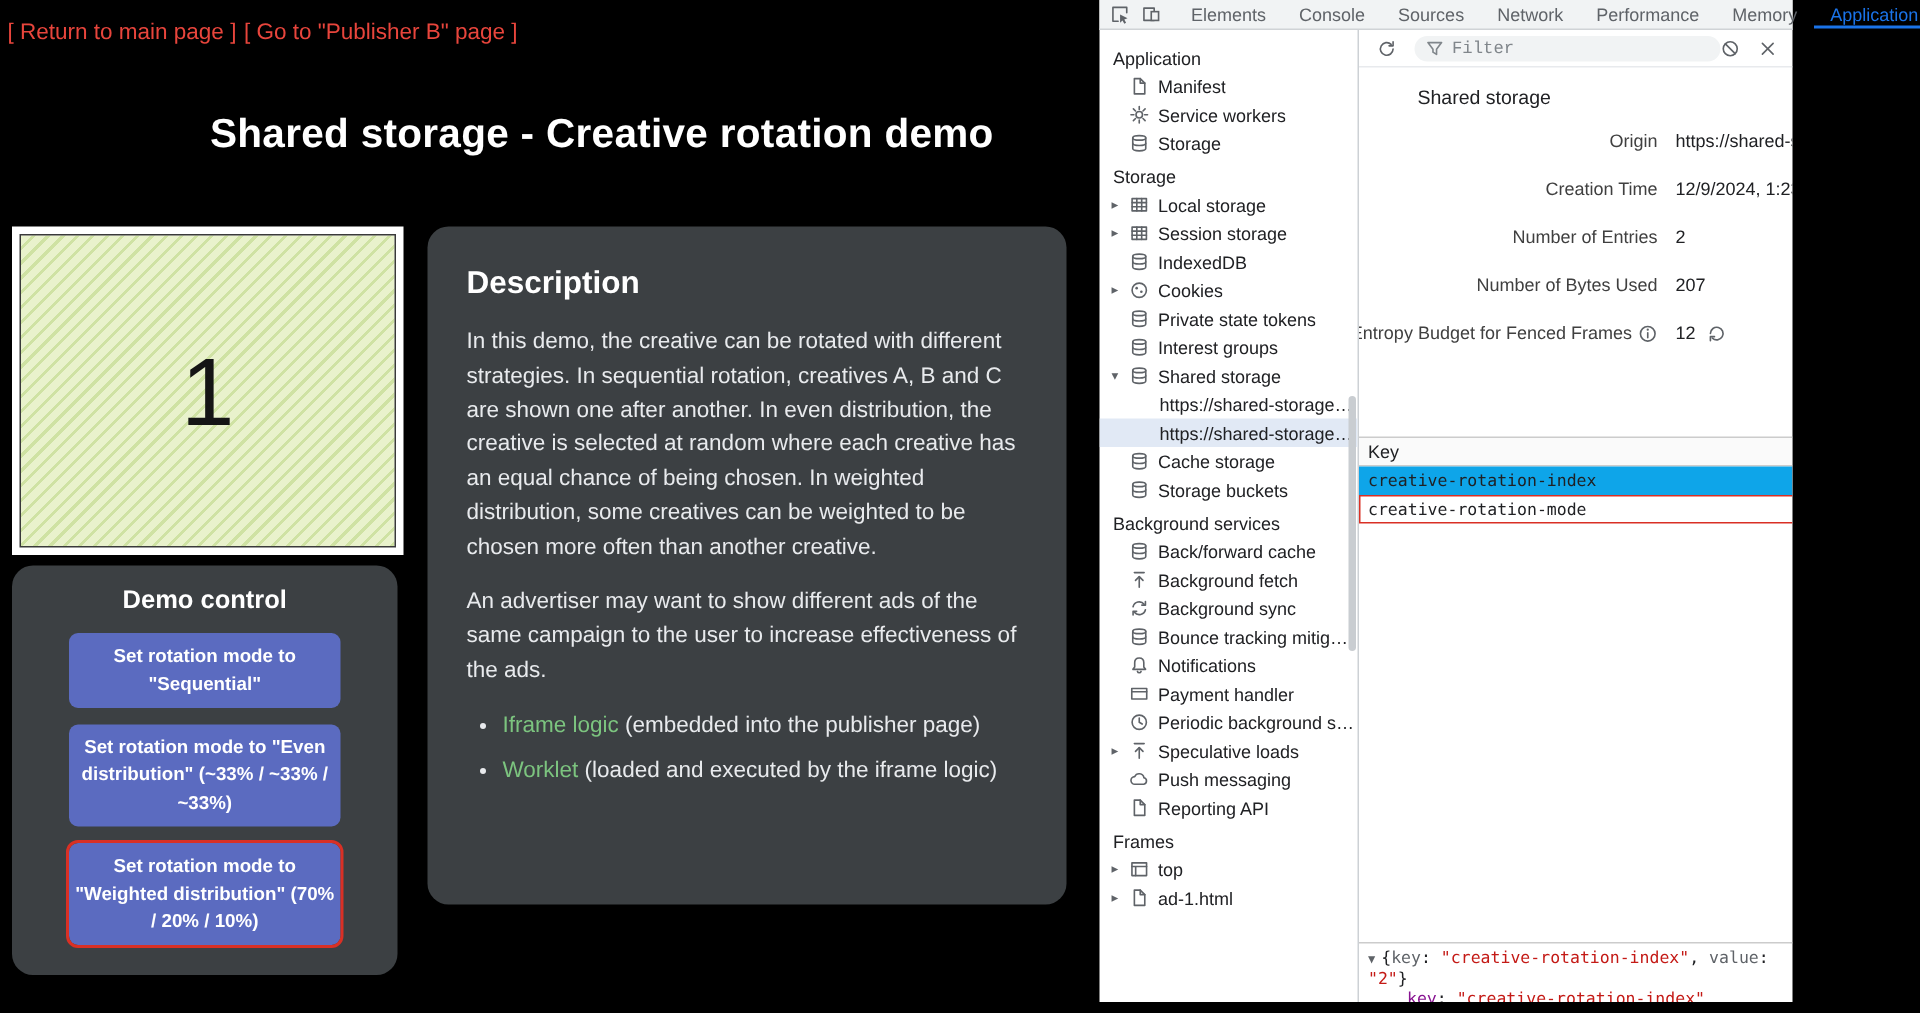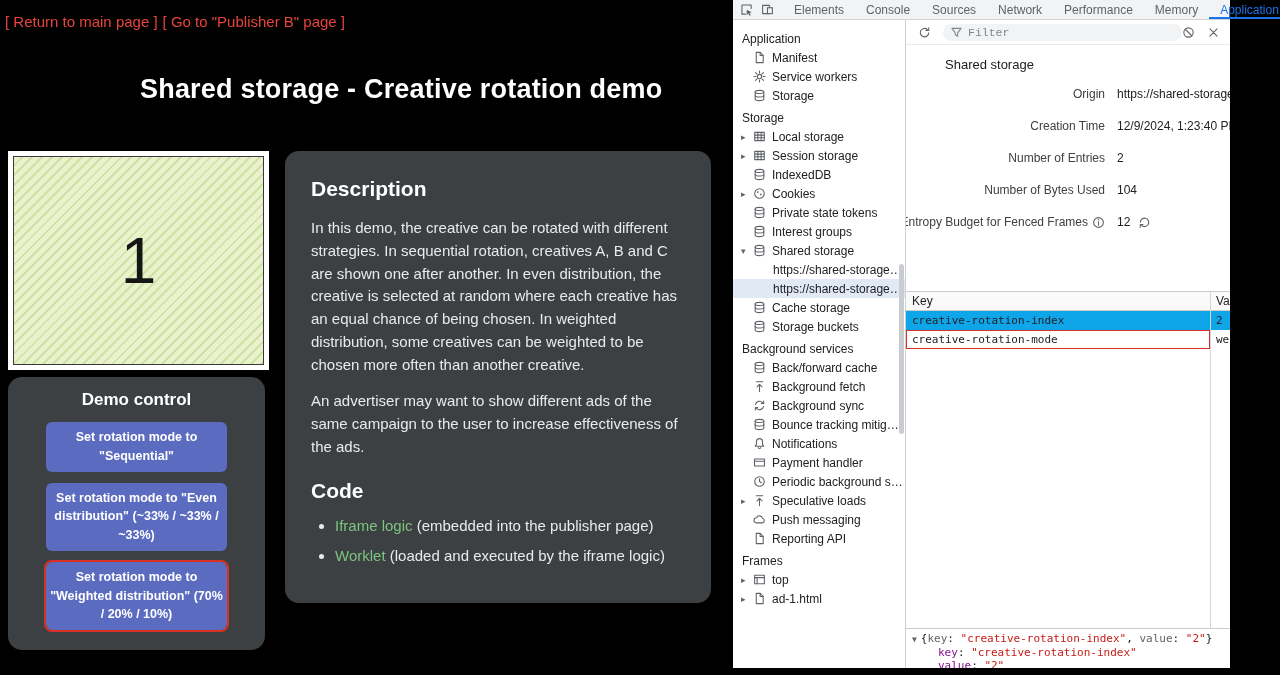--- a/index.html
+++ b/index.html
@@ -23,21 +23,21 @@
   .demo-buttons button.hl{outline:2px solid var(--highlight_red)}
   .desc-panel{position:absolute;left:285px;top:151px;width:426px;height:452px;background:var(--panel_gray);border-radius:14px;padding:22px 26px;color:var(--text_light);font-size:15px;line-height:1.52;overflow:hidden}
   .desc-panel h2{color:#fff;font-size:21px;margin-bottom:12px}
   .desc-panel p{margin-bottom:14px}
   .desc-panel h2.code{margin-top:16px;margin-bottom:8px}
   .desc-panel ul{margin:6px 0 0 0;padding-left:24px}
   .desc-panel li{margin-bottom:7px}
   .desc-panel a{color:var(--link_green)}
 
   
-  .devtools{position:absolute;left:733px;top:0;width:497px;height:668px;background:#fff;font-size:12px;color:#202124}
+  .devtools{position:absolute;left:733px;top:0;width:462px;height:668px;background:#fff;font-size:12px;color:#202124}
   .dt-tabbar{height:20px;background:#f1f3f4;border-bottom:1px solid #d0d3d6;display:flex;align-items:stretch}
   .dt-tabicons{display:flex;align-items:center;gap:8px;padding:0 7px;color:#5f6368}
   .dt-sep{width:1px;height:12px;background:#c6c6c6;align-self:center;margin-right:2px}
   .dt-tabs{display:flex}
   .dt-tab{display:flex;align-items:center;padding:0 11px;color:#5f6368;font-size:12px;cursor:pointer;white-space:nowrap}
   .dt-tab.active{color:var(--devtools_blue);box-shadow:inset 0 -2px 0 var(--devtools_blue)}
   .dt-body{position:absolute;top:20px;left:0;right:0;bottom:0;display:flex}
   .dt-sidebar{width:173px;border-right:1px solid #cdd1d5;padding-top:6px;position:relative;overflow:hidden;flex:none}
   .dt-section-title{height:18px;line-height:18px;padding-left:9px;margin-top:4px;color:#202124}
   .dt-row{height:19px;display:flex;align-items:center;padding-left:8px;cursor:pointer;white-space:nowrap}
@@ -93,21 +93,20 @@
     <div class="demo-buttons" id="demo-buttons">
         <button>Set rotation mode to "Sequential"</button>
         <button>Set rotation mode to "Even distribution" (~33% / ~33% / ~33%)</button>
         <button class="hl">Set rotation mode to "Weighted distribution" (70% / 20% / 10%)</button>
       </div>
   </div>
   <div class="desc-panel">
     <h2>Description</h2>
     <p>In this demo, the creative can be rotated with different strategies. In sequential rotation, creatives A, B and C are shown one after another. In even distribution, the creative is selected at random where each creative has an equal chance of being chosen. In weighted distribution, some creatives can be weighted to be chosen more often than another creative.</p>
     <p>An advertiser may want to show different ads of the same campaign to the user to increase effectiveness of the ads.</p>
-    <h2 class="code">Code</h2>
     <ul id="code-list">
         <li><a href="#">Iframe logic</a><span> (embedded into the publisher page)</span></li>
         <li><a href="#">Worklet</a><span> (loaded and executed by the iframe logic)</span></li>
       </ul>
   </div>
 </div>
 
 <div class="devtools">
   <div class="dt-tabbar">
     <div class="dt-tabicons">
@@ -466,21 +465,21 @@
             </span>
             <span class="meta-value">
               <span>2</span>
             </span>
           </div>
           <div class="meta-row">
             <span class="meta-label">
               <span>Number of Bytes Used</span>
             </span>
             <span class="meta-value">
-              <span>104</span>
+              <span>207</span>
             </span>
           </div>
           <div class="meta-row">
             <span class="meta-label">
               <span>Entropy Budget for Fenced Frames</span>
               <span class="icon">
                 <svg viewBox="0 0 12 12" width="13" height="13">
                   <circle cx="6" cy="6" r="4.5" fill="none" stroke="currentColor"></circle>
                   <path d="M6 5.4v3" fill="none" stroke="currentColor" stroke-width="1" stroke-linecap="round" stroke-linejoin="round"></path>
                   <circle cx="6" cy="3.5" r="0.7" fill="currentColor" stroke="none"></circle>

